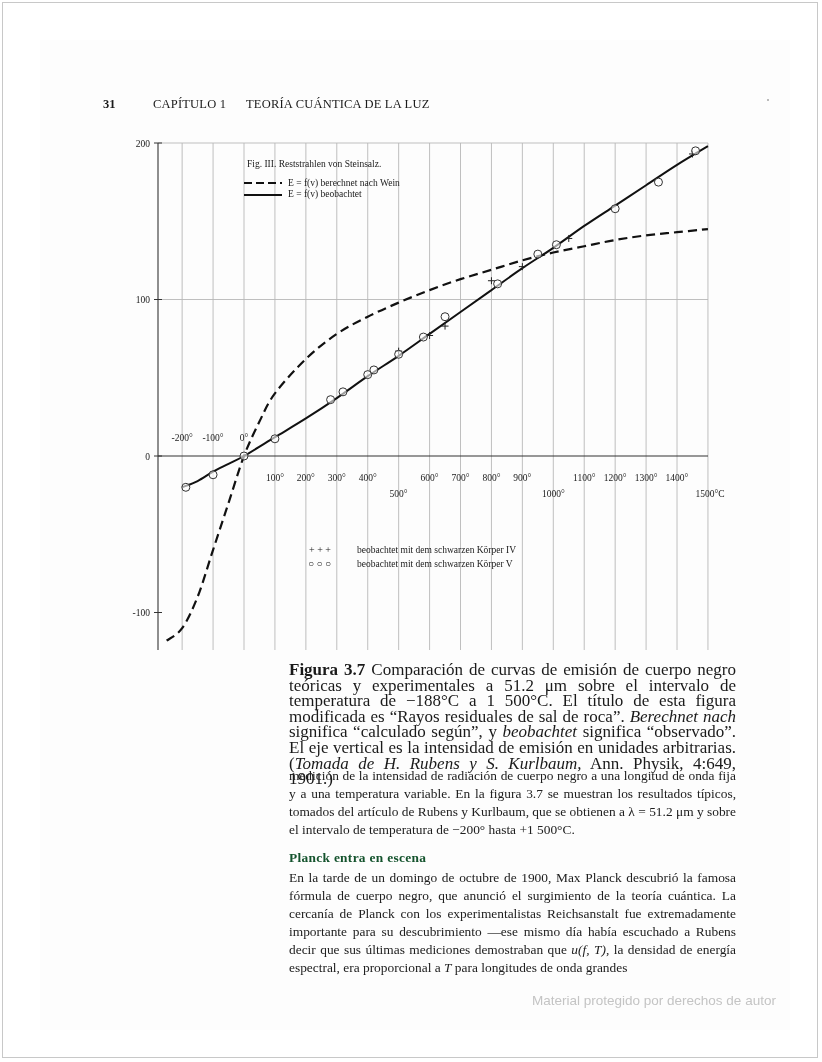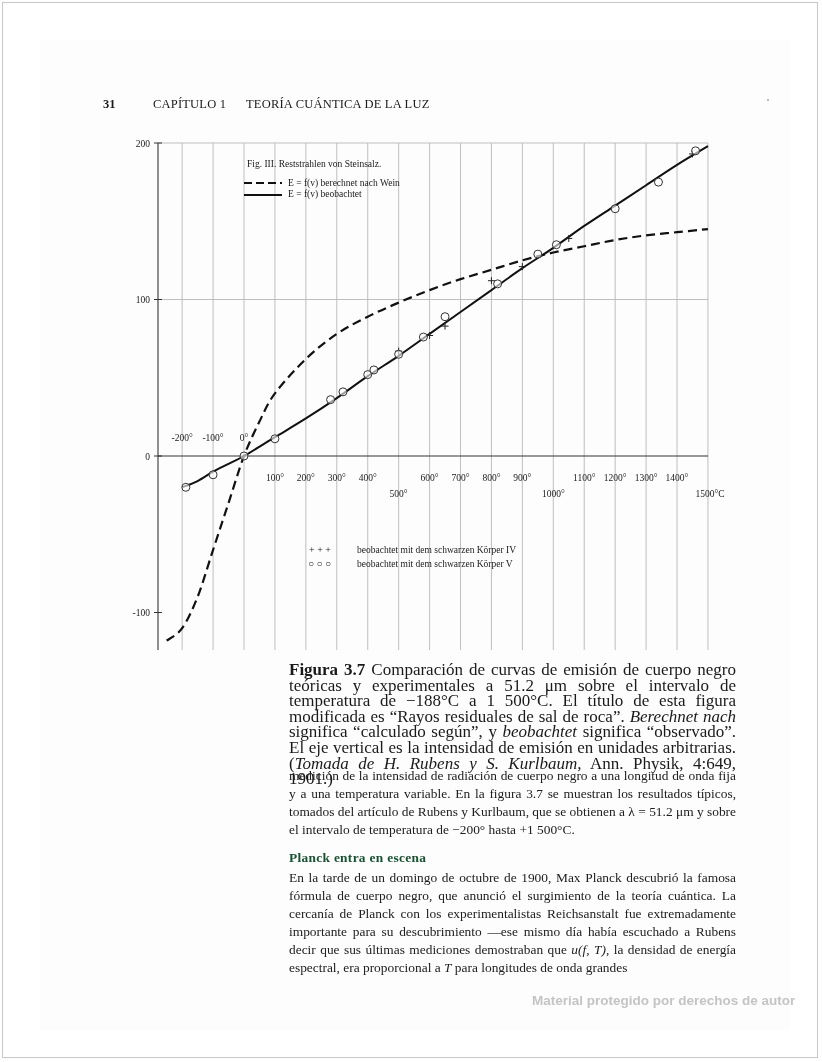--- a/index.html
+++ b/index.html
@@ -11,21 +11,21 @@
   .running-head .chap { position:absolute; left:50px; letter-spacing:0.2px; }
   .running-head .title { position:absolute; left:143px; letter-spacing:0.2px; }
   .chart-wrap { position:absolute; left:0; top:0; width:822px; height:660px;padding-left:44px; }
   .chart-wrap svg { position:absolute; left:0; top:0; }
   .caption { position:absolute; left:289px; top:662px; width:447px; font-size:17px; line-height:15.6px; text-align:justify; }
   .caption .lbl { font-weight:bold; margin-right:6px; }
   .body-text { position:absolute; left:289px; width:447px; font-size:13.4px; line-height:18px; text-align:justify; font-weight:normal; color:#202020; }
   .p1 { top:767px; }
   .section-head { position:absolute; left:289px; top:850px; font-size:13.4px; font-weight:bold; color:#14532d; letter-spacing:0.3px; }
   .p2 { top:869px; }
-  .watermark { position:absolute; left:532px; top:993px; font-family:"Liberation Sans","DejaVu Sans",sans-serif; font-size:13.5px; color:#c4c4c4;font-weight:bold; }
+  .watermark { position:absolute; left:532px; top:993px; font-family:"Liberation Sans","DejaVu Sans",sans-serif; font-size:13.5px; color:#c4c4c4; }
   .i { font-style:italic; }
   .speck { position:absolute; left:767px; top:99px; width:2px; height:2px; background:#bbb; }
 </style>
 </head>
 <body>
 
 <div class="page-frame"></div>
 <div class="inner-tint"></div>
 <div class="speck"></div>
 

